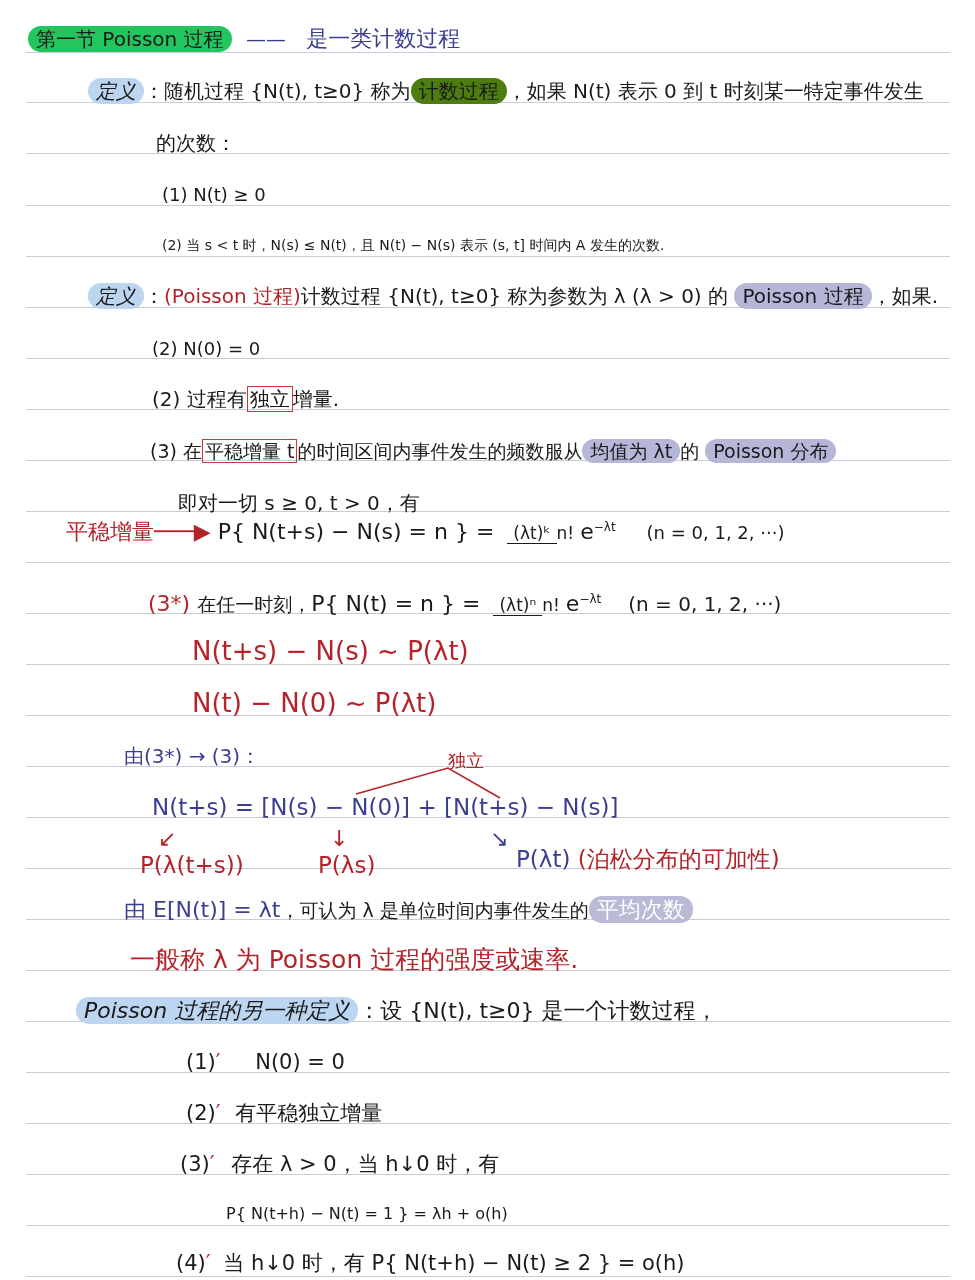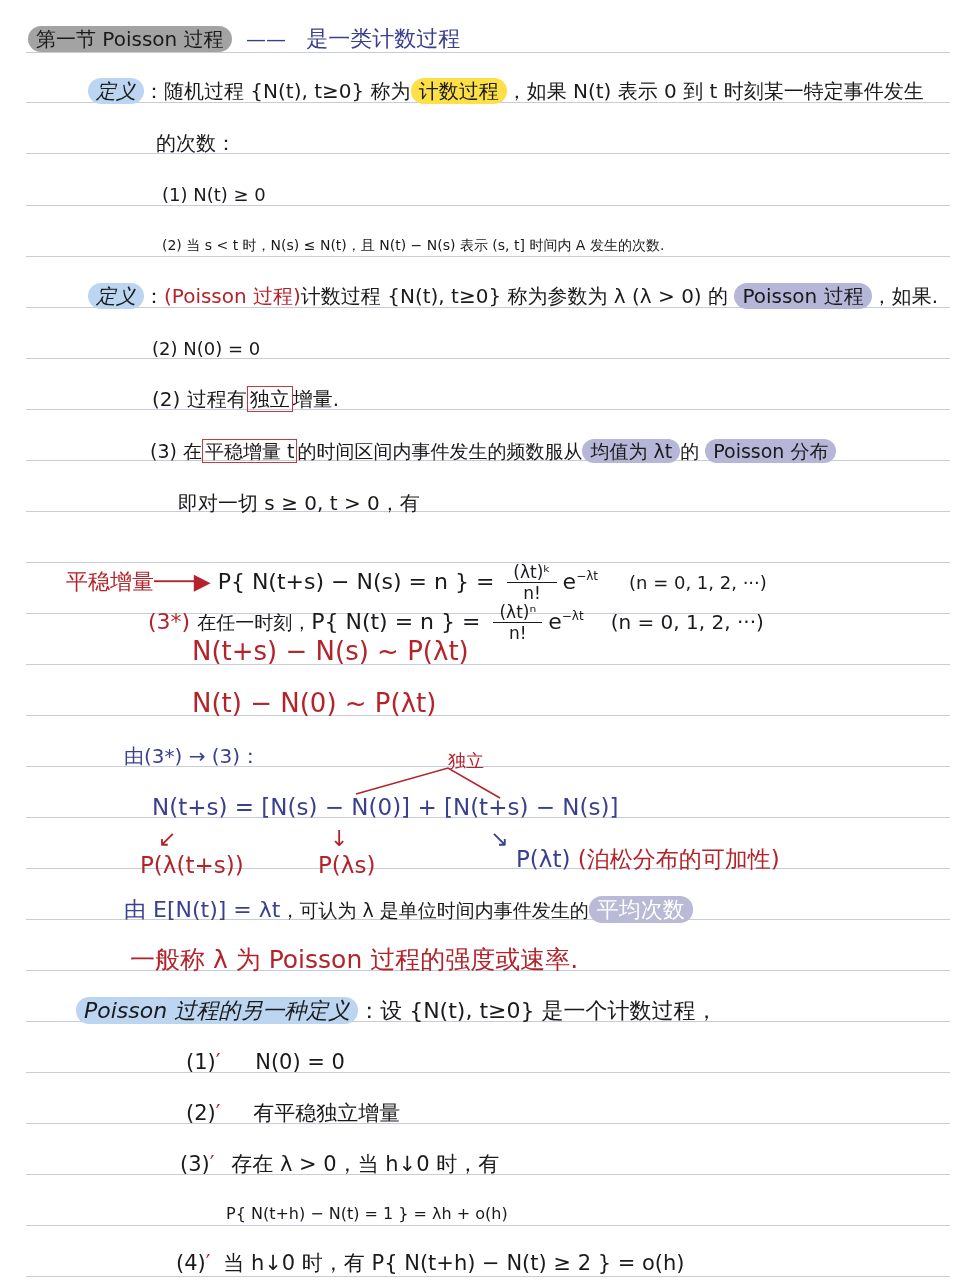--- a/index.html
+++ b/index.html
@@ -10,27 +10,27 @@
     color: #1a1a1a;
   }
   .rule { position: absolute; left: 26px; width: 924px; height: 1px; background: #c6ccd8; }
   .line {
     position: absolute; white-space: nowrap; font-size: 20px; line-height: 26px;
     font-family: "DejaVu Sans", sans-serif;
   }
   .red { color: #b4232a; }
   .navy { color: #3a3f8f; }
   .hl { border-radius: 13px; padding: 1px 8px; }
-  .hl-teal { background: #a3a3a3; }
+  .hl-teal { background: #22c55e; }
   .hl-blue { background: #bcd6f2; font-style: italic; }
-  .hl-orange { background: #fde047; }
+  .hl-orange { background: #4d7c0f; }
   .hl-purple { background: #b5b6d8; }
   .hl-purple-dim { background: #b8bad6; color: #ffffff; }
   .box { border: 1.5px solid #c8383d; padding: 0 2px; }
-  .frac { display: inline-flex; flex-direction: column; align-items: center; vertical-align: middle; margin: 16px 6px; font-size: 17px; line-height: 20px; }
+  .frac { display: inline-flex; flex-direction: row; align-items: center; vertical-align: middle; margin: 6px 6px; font-size: 17px; line-height: 20px; }
   .frac .num { border-bottom: 1.5px solid #1a1a1a; padding: 0 6px; }
   sup { font-size: 12px; }
   .big { font-size: 26px; }
   svg { position: absolute; left: 0; top: 0; }
 </style>
 </head>
 <body>
 
 <div>
   <div class="rule" style="top:52px"></div>
@@ -78,21 +78,21 @@
 </div>
 <div class="line" style="left:152px; top:336px; font-size:18px">(2)  N(0) = 0</div>
 <div class="line" style="left:152px; top:386px;">
   <span>(2) 过程有</span><span class="box">独立</span><span>增量.</span>
 </div>
 <div class="line" style="left:150px; top:438px; font-size:19px">
   <span>(3) 在</span><span class="box">平稳增量 t</span><span>的时间区间内事件发生的频数服从</span><span class="hl hl-purple">均值为 λt</span><span>的</span> <span class="hl hl-purple">Poisson 分布</span>
 </div>
 <div class="line" style="left:178px; top:490px;">即对一切 s ≥ 0, t &gt; 0，有</div>
 
-<div class="line" style="left:66px; top:546px; font-size:22px;">
+<div class="line" style="left:66px; top:514px; font-size:22px;">
   <span class="red">平稳增量</span><span class="red">───▶</span>
   <span>P{ N(t+s) − N(s) = n } =</span>
   <span class="frac">
       <span class="num">(λt)ᵏ</span>
       <span>n!</span>
     </span><span>e</span><sup>−λt</sup>
   <span style="margin-left:24px;font-size:18px">(n = 0, 1, 2, ···)</span>
 </div>
 
 <div class="line" style="left:148px; top:586px; font-size:22px;">
@@ -134,21 +134,21 @@
 
 <div class="line" style="left:76px; top:998px; font-size:22px;text-align:right;">
   <span class="hl hl-blue">Poisson 过程的另一种定义</span><span>：设 {N(t), t≥0} 是一个计数过程，</span>
 </div>
 <div class="line" style="left:186px; top:1049px; font-size:21px;">
   <span>(1)</span><span class="red">′</span>
   <span style="margin-left:28px">N(0) = 0</span>
 </div>
 <div class="line" style="left:186px; top:1100px; font-size:21px;">
   <span>(2)</span><span class="red">′</span>
-  <span style="margin-left:26px">有平稳独立增量</span>
+  <span style="margin-left:8px">有平稳独立增量</span>
 </div>
 <div class="line" style="left:180px; top:1151px; font-size:21px;">
   <span>(3)</span><span class="red">′</span>
   <span style="margin-left:10px">存在 λ &gt; 0，当 h↓0 时，有</span>
 </div>
 <div class="line" style="left:226px; top:1201px; font-size:16px;">P{ N(t+h) − N(t) = 1 } = λh + o(h)</div>
 <div class="line" style="left:176px; top:1250px; font-size:21px;">
   <span>(4)</span><span class="red">′</span>
   <span style="margin-left:6px">当 h↓0 时，有 P{ N(t+h) − N(t) ≥ 2 } = o(h)</span>
 </div>

